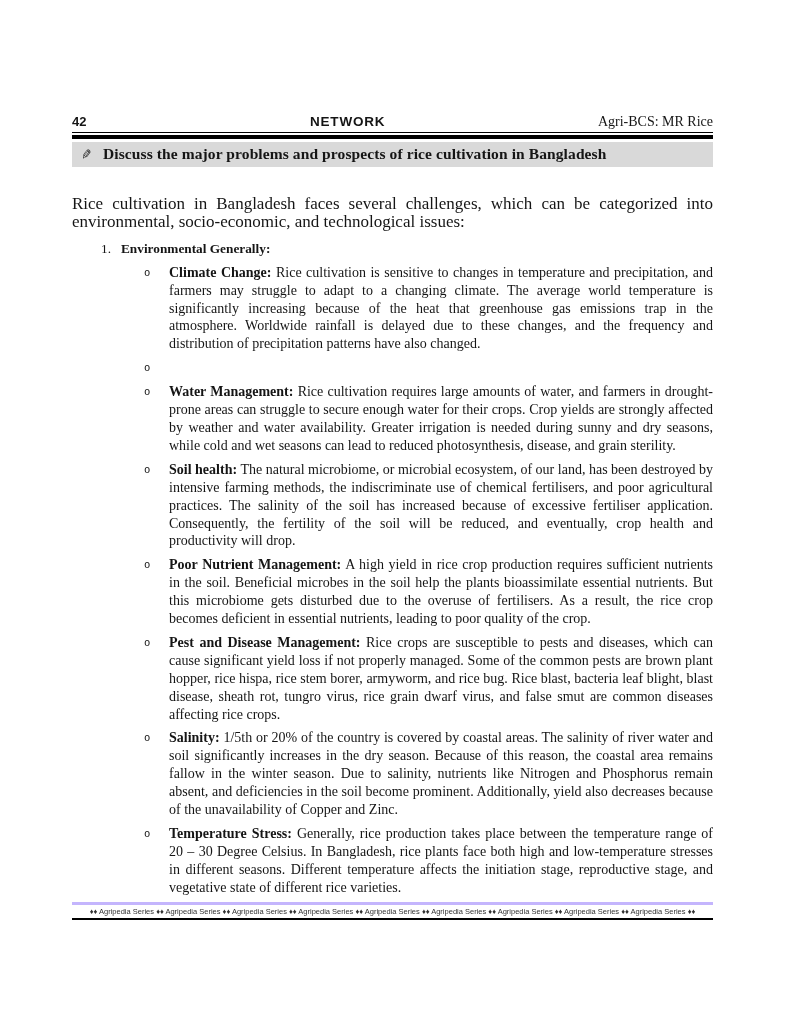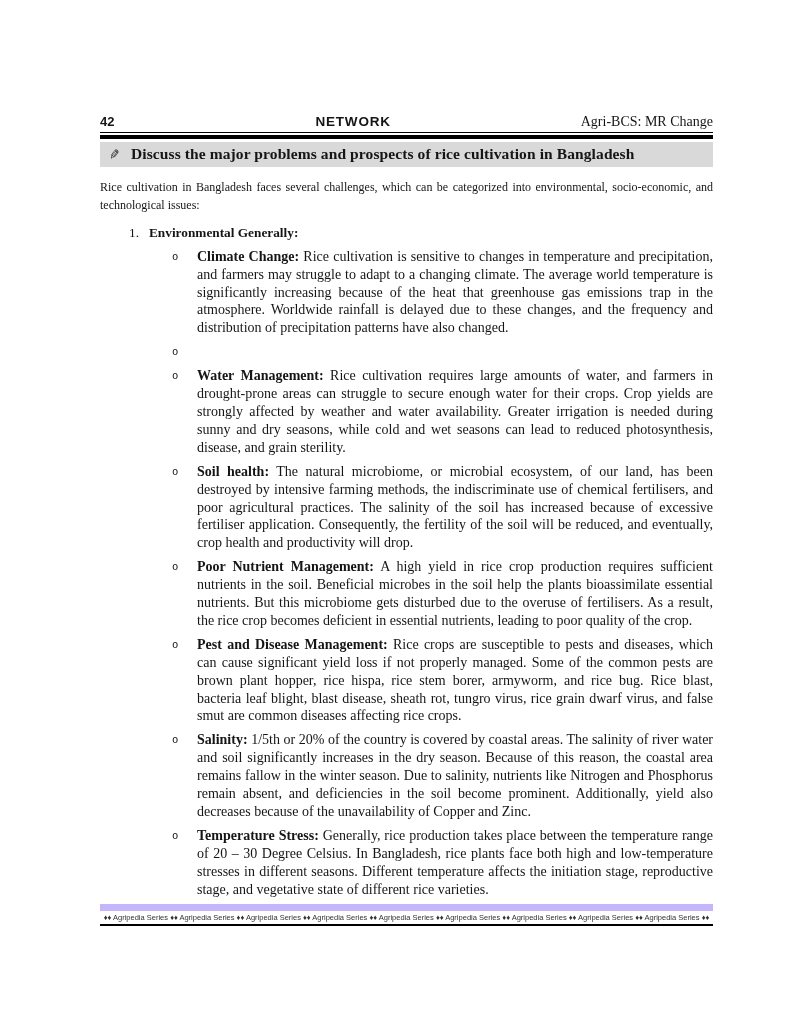--- a/index.html
+++ b/index.html
@@ -4,21 +4,21 @@
 <style>
   * { margin:0; padding:0; box-sizing:border-box; }
   html,body { background:#ffffff; }
   body {
     width:800px; height:1035px; overflow:hidden;
     font-family:"Liberation Serif", serif;
     color:#151515;
   }
   .page {
     width:800px; height:1035px;
-    padding:114px 87px 0 100px;
+    padding:114px 87px 0 72px;
     position:relative;
   }
   
   .header-row {
     display:flex; align-items:baseline; justify-content:space-between;
     border-bottom:1.5px solid #000;
     padding-bottom:2px;
   }
   .h-left  { font-family:"Liberation Sans", sans-serif; font-weight:bold; font-size:13px; }
   .h-center{ font-family:"Liberation Sans", sans-serif; font-weight:bold; font-size:13.5px; letter-spacing:0.8px;margin-left:11px; }
@@ -36,22 +36,22 @@
   }
   .pencil {
     display:inline-block;
     font-family:"DejaVu Sans", sans-serif;
     font-weight:normal; font-size:13px;
     transform:scaleX(-1) rotate(8deg);
   }
 
   
   .intro {
-    margin-top:12px;
-    font-size:12px; line-height:17.9px;
+    margin-top:28px;
+    font-size:17px; line-height:17.9px;
     text-align:justify;
   }
   .section-line {
     margin-top:9px;
     display:flex;
     padding-left:29px;
     font-size:13.3px; line-height:17.9px;
   }
   .section-line .num   { width:20px; }
   .section-line .title { font-weight:bold; }
@@ -70,40 +70,40 @@
     flex:1;
     font-size:14px; line-height:17.9px;
     text-align:justify;
   }
   .lead { font-weight:bold; }
   .lead.normal { font-weight:bold; }
 
   
   .footer {
     margin-top:5px;
-    border-top:7px solid #c4b5fd;
+    border-top:3px solid #c4b5fd;
     border-bottom:2.5px solid #000;
     padding:2px 0 2px;
   }
   .footer-text {
     font-family:"Liberation Sans", sans-serif;
     font-size:7.5px; color:#333;
     white-space:nowrap; overflow:hidden;
     text-align:center;
   }
 </style>
 </head>
 <body>
 
 <div class="page">
 
   <div class="header-row">
     <span class="h-left">42</span>
     <span class="h-center">NETWORK</span>
-    <span class="h-right">Agri-BCS: MR Change</span>
+    <span class="h-right">Agri-BCS: MR Rice</span>
   </div>
   <div class="thick-bar"></div>
 
   <div class="question">
     <span class="pencil">✎</span>
     <span>Discuss the major problems and prospects of rice cultivation in Bangladesh</span>
   </div>
 
   <p class="intro">Rice cultivation in Bangladesh faces several challenges, which can be categorized into environmental, socio-economic, and technological issues:</p>
 

